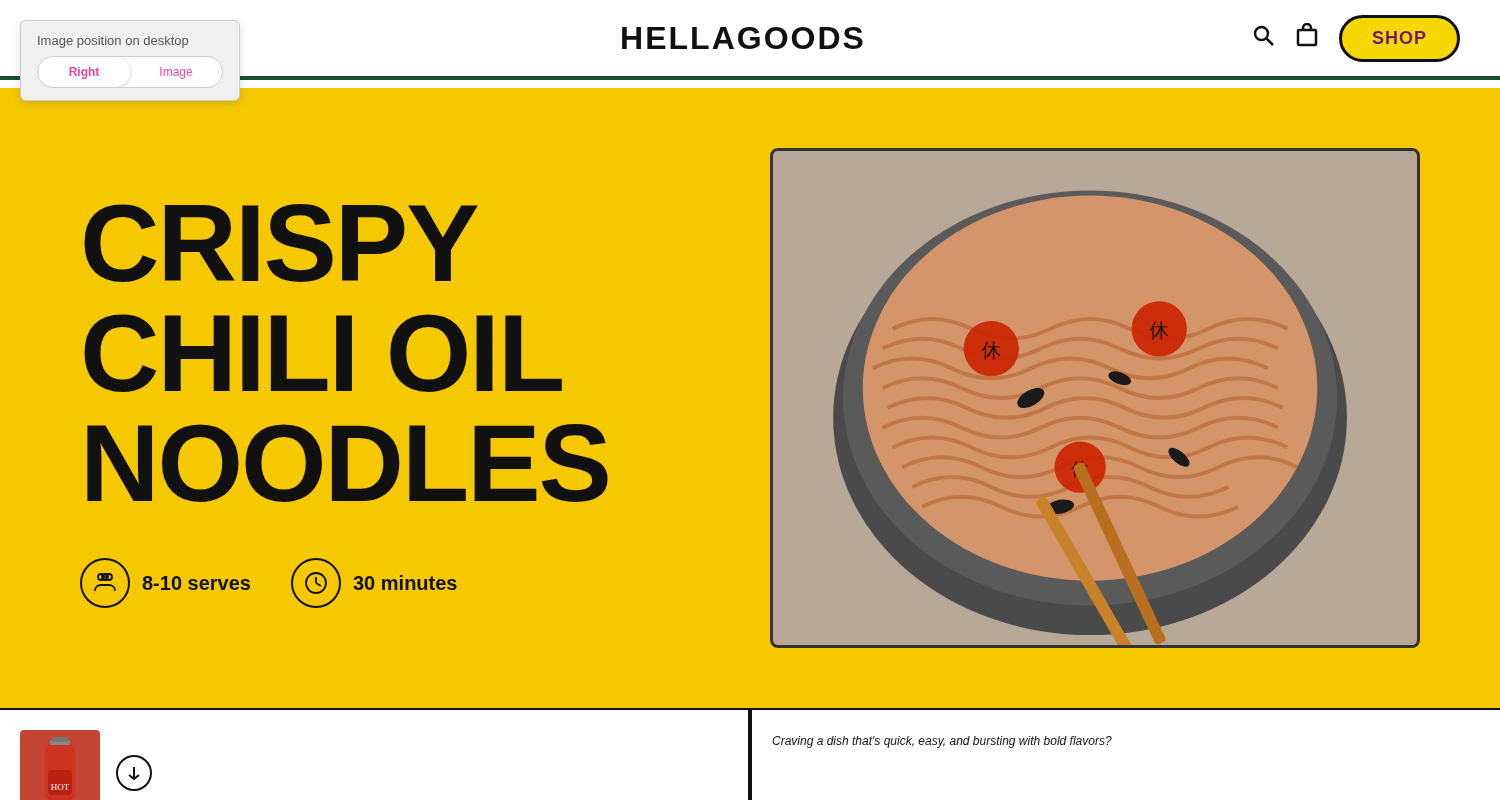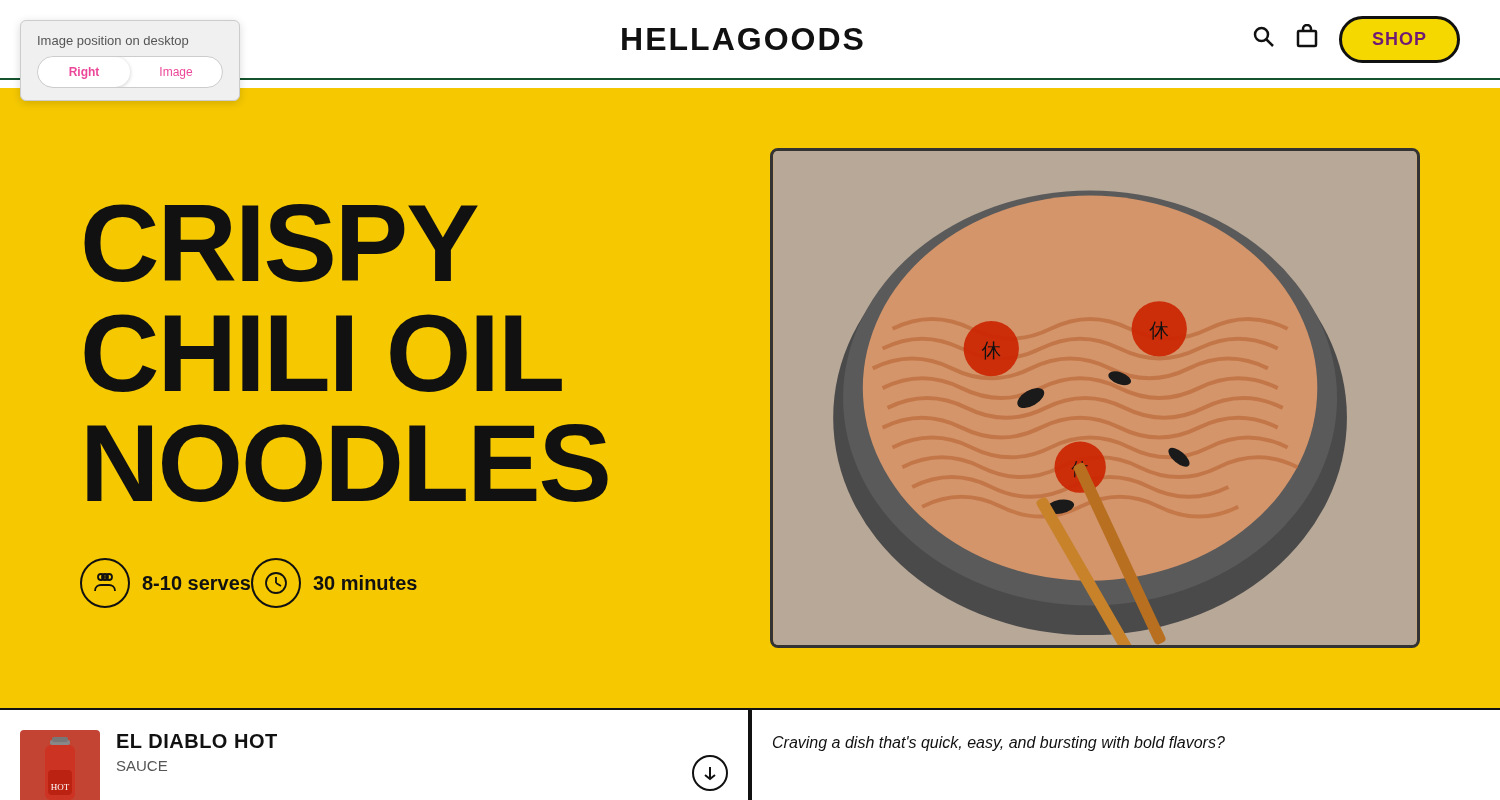--- a/index.html
+++ b/index.html
@@ -6,21 +6,21 @@
     body { font-family: 'Arial Black', Arial, sans-serif; width: 1500px; overflow-x: hidden; background: #fff; }
 
     
     .header {
       display: flex;
       align-items: center;
       justify-content: space-between;
       padding: 0 40px;
       height: 80px;
       background: #fff;
-      border-bottom: 2px solid #14532d;
+      border-bottom: 4px solid #14532d;
       position: relative;
     }
     .header-nav {
       display: flex;
       gap: 40px;
       align-items: center;
     }
     .header-nav a {
       text-decoration: none;
       color: #111;
@@ -122,20 +122,21 @@
       line-height: 1;
       color: #111;
       letter-spacing: -2px;
       text-transform: uppercase;
       margin-bottom: 40px;
       font-family: 'Arial Black', Arial, sans-serif;
     }
     .hero-meta {
       display: flex;
       align-items: center;
+      gap: 40px;
     }
     .meta-item {
       display: flex;
       align-items: center;
       gap: 12px;
     }
     .meta-icon {
       width: 50px;
       height: 50px;
       border: 2px solid #111;
@@ -344,36 +345,28 @@
   <div class="bottom-card">
     <div class="card-thumb" style="background:#c44433;">
       <svg width="60" height="70" viewBox="0 0 60 70" fill="none">
         <rect x="20" y="5" width="20" height="5" rx="2" fill="#888"></rect>
         <rect x="22" y="2" width="16" height="5" rx="2" fill="#777"></rect>
         <rect x="15" y="10" width="30" height="55" rx="6" fill="#cc3322"></rect>
         <rect x="18" y="35" width="24" height="25" rx="4" fill="#bb2211"></rect>
         <text x="30" y="55" text-anchor="middle" font-size="9" fill="#fff" font-family="Arial Black">HOT</text>
       </svg>
     </div>
-    <div class="card-content">
-      <div class="card-title">
-        <span>EL DIABLO HOT</span>
-      </div>
-      <div class="card-subtitle">
-        <span>SAUCE</span>
-      </div>
-    </div>
     <div class="card-arrow">
       <svg width="16" height="16" viewBox="0 0 16 16" fill="none">
         <line x1="8" y1="2" x2="8" y2="14" stroke="#111" stroke-width="2"></line>
         <polyline points="3,10 8,14 13,10" stroke="#111" stroke-width="2" fill="none"></polyline>
       </svg>
     </div>
   </div>
 
   <div class="bottom-card">
     <div class="card-content">
-      <div class="card-subtitle" style="font-size:16px; color:#111; font-style:italic;">
+      <div class="card-subtitle" style="font-size:12px; color:#111; font-style:italic;">
         <span>Craving a dish that's quick, easy, and bursting with bold flavors?</span>
       </div>
     </div>
   </div>
 </div>
 
 </body></html>

